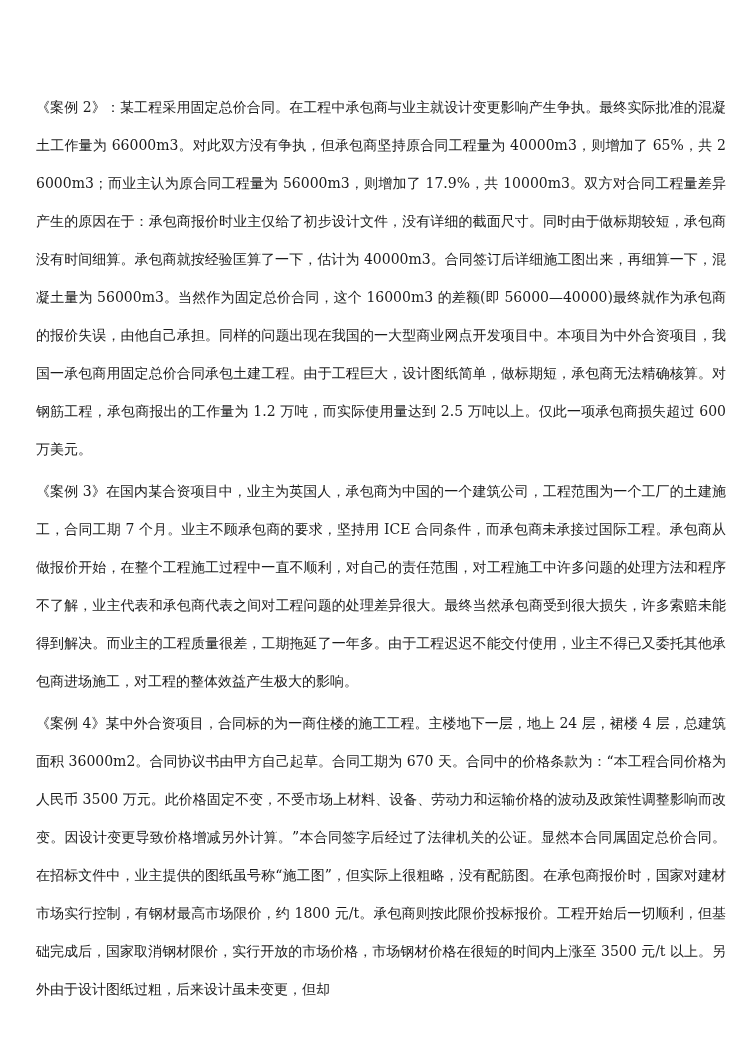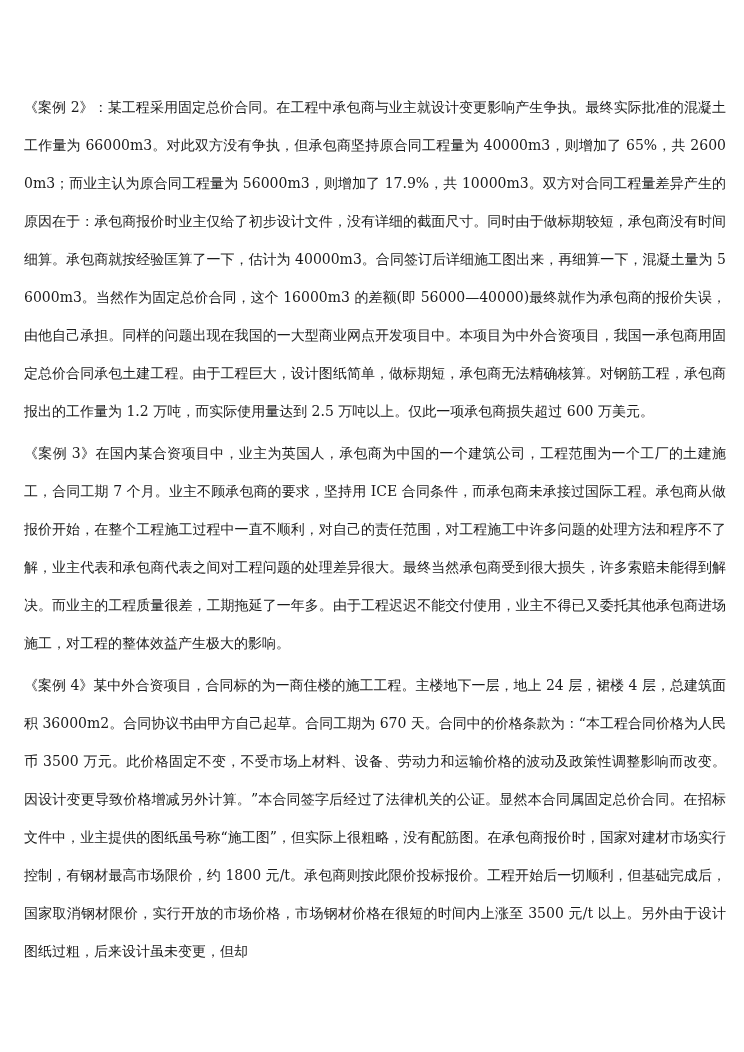--- a/index.html
+++ b/index.html
@@ -19,21 +19,21 @@
     padding: 88px 18px 0 20px;
     background: #ffffff;
     color: #1b1b1b;
     font-family: "DejaVu Serif", "Liberation Serif", serif;
     font-size: 14px;
     line-height: 38px;
     text-align: justify;
     text-align-last: left;
   }
   .para {
-    margin: 0 0 4px 4px;
+    margin: 0 0 4px 16px;
     word-break: break-all;
   }
 </style>
 </head>
 <body>
 
 <div class="page">
   <p class="para">《案例 2》：某工程采用固定总价合同。在工程中承包商与业主就设计变更影响产生争执。最终实际批准的混凝土工作量为 66000m3。对此双方没有争执，但承包商坚持原合同工程量为 40000m3，则增加了 65%，共 26000m3；而业主认为原合同工程量为 56000m3，则增加了 17.9%，共 10000m3。双方对合同工程量差异产生的原因在于：承包商报价时业主仅给了初步设计文件，没有详细的截面尺寸。同时由于做标期较短，承包商没有时间细算。承包商就按经验匡算了一下，估计为 40000m3。合同签订后详细施工图出来，再细算一下，混凝土量为 56000m3。当然作为固定总价合同，这个 16000m3 的差额(即 56000—40000)最终就作为承包商的报价失误，由他自己承担。同样的问题出现在我国的一大型商业网点开发项目中。本项目为中外合资项目，我国一承包商用固定总价合同承包土建工程。由于工程巨大，设计图纸简单，做标期短，承包商无法精确核算。对钢筋工程，承包商报出的工作量为 1.2 万吨，而实际使用量达到 2.5 万吨以上。仅此一项承包商损失超过 600 万美元。</p>
   <p class="para">《案例 3》在国内某合资项目中，业主为英国人，承包商为中国的一个建筑公司，工程范围为一个工厂的土建施工，合同工期 7 个月。业主不顾承包商的要求，坚持用 ICE 合同条件，而承包商未承接过国际工程。承包商从做报价开始，在整个工程施工过程中一直不顺利，对自己的责任范围，对工程施工中许多问题的处理方法和程序不了解，业主代表和承包商代表之间对工程问题的处理差异很大。最终当然承包商受到很大损失，许多索赔未能得到解决。而业主的工程质量很差，工期拖延了一年多。由于工程迟迟不能交付使用，业主不得已又委托其他承包商进场施工，对工程的整体效益产生极大的影响。</p>
   <p class="para">《案例 4》某中外合资项目，合同标的为一商住楼的施工工程。主楼地下一层，地上 24 层，裙楼 4 层，总建筑面积 36000m2。合同协议书由甲方自己起草。合同工期为 670 天。合同中的价格条款为：“本工程合同价格为人民币 3500 万元。此价格固定不变，不受市场上材料、设备、劳动力和运输价格的波动及政策性调整影响而改变。因设计变更导致价格增减另外计算。”本合同签字后经过了法律机关的公证。显然本合同属固定总价合同。在招标文件中，业主提供的图纸虽号称“施工图”，但实际上很粗略，没有配筋图。在承包商报价时，国家对建材市场实行控制，有钢材最高市场限价，约 1800 元/t。承包商则按此限价投标报价。工程开始后一切顺利，但基础完成后，国家取消钢材限价，实行开放的市场价格，市场钢材价格在很短的时间内上涨至 3500 元/t 以上。另外由于设计图纸过粗，后来设计虽未变更，但却</p>

